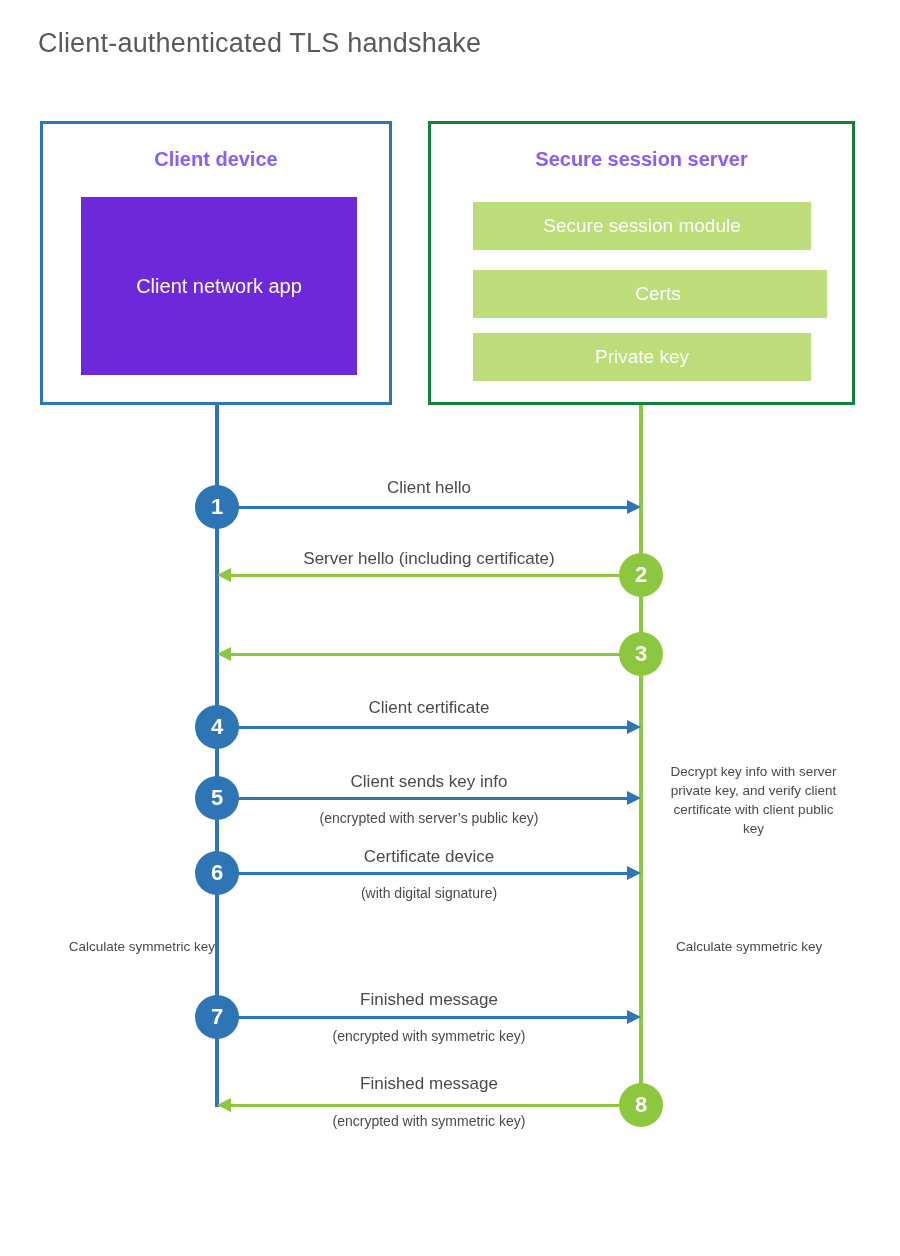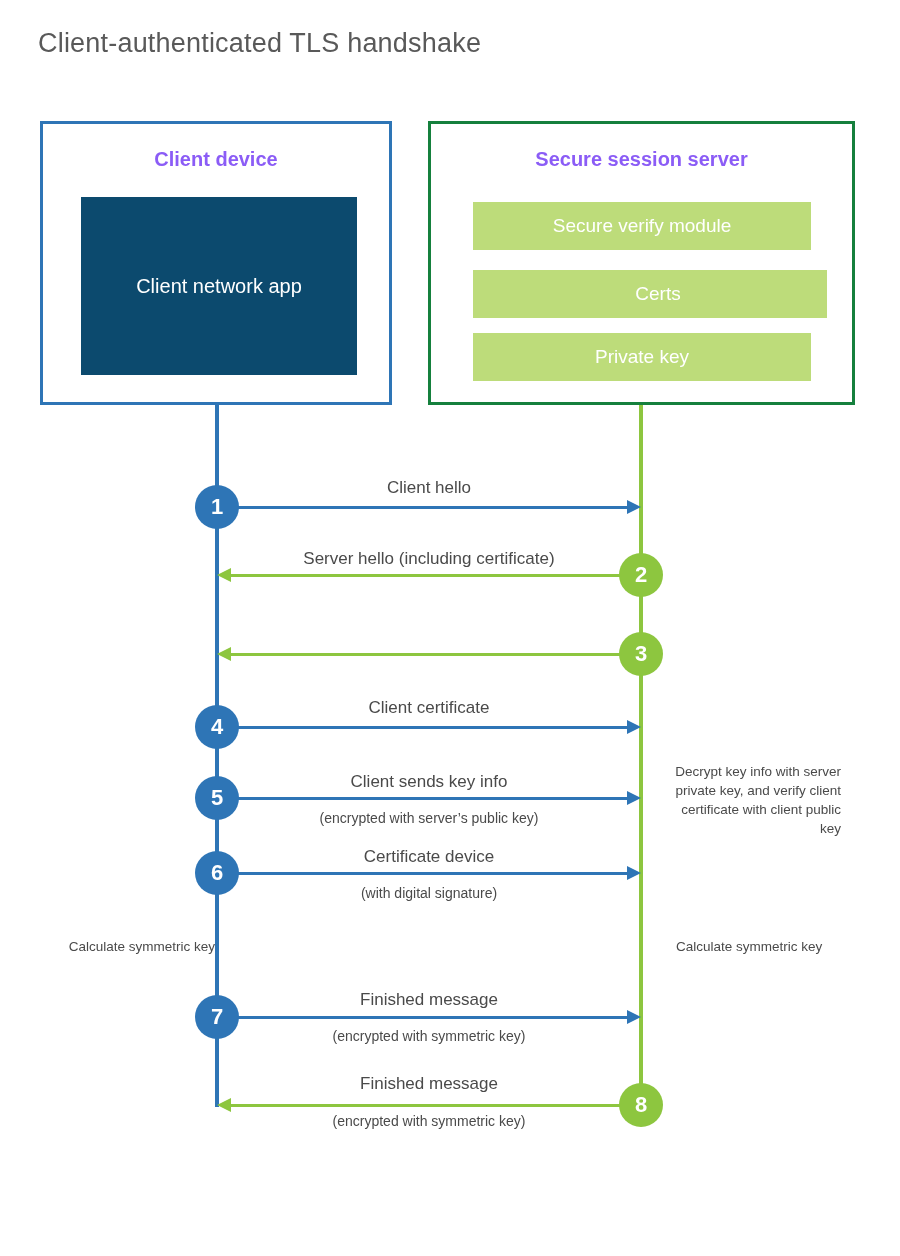--- a/index.html
+++ b/index.html
@@ -63,21 +63,21 @@
     color: #8b5cf6;
   }
 
   
   .client-app {
     position: absolute;
     left: 38px;
     top: 73px;
     width: 276px;
     height: 178px;
-    background: #0c4a6e;
+    background: #6d28d9;
     display: flex;
     align-items: center;
     justify-content: center;
     text-align: center;
     color: #ffffff;
     font-size: 20px;
     line-height: 1.35;
     padding: 0 2px;
     box-sizing: border-box;
   }
@@ -169,39 +169,39 @@
     white-space: nowrap;
   }
 
   
   .note {
     position: absolute;
     font-size: 13.5px;
     line-height: 1.42;
     color: #4A4A4A;
   }
-  .note.right-note { left: 666px; top: 762px; width: 175px; text-align: right; }
+  .note.right-note { left: 666px; top: 762px; width: 175px; text-align: center; }
   .note.calc-left  { left: 60px;  top: 937px; width: 155px; text-align: right; }
   .note.calc-right { left: 676px; top: 937px; width: 170px; text-align: left; }
 </style>
 </head>
 <body>
 
 <div id="canvas">
 
   <div class="title">Client-authenticated TLS handshake</div>
 
   <div class="actor-box client">
     <div class="actor-title">Client device</div>
     <div class="client-app">Client network app</div>
   </div>
 
   <div class="actor-box server">
     <div class="actor-title">Secure session server</div>
-    <div class="server-bar b0">Secure verify module</div>
+    <div class="server-bar b0">Secure session module</div>
     <div class="server-bar b1">Certs</div>
     <div class="server-bar b2">Private key</div>
   </div>
 
   <div class="lifeline client-line"></div>
   <div class="lifeline server-line"></div>
 
   <div class="msg-label" style="left:217px; top:478px; width:424px;">Client hello</div>
   <div class="msg" style="left:217px; top:506px; width:424px;">
     <div class="msg-line blue" style="left:0; width:410px;"></div>

